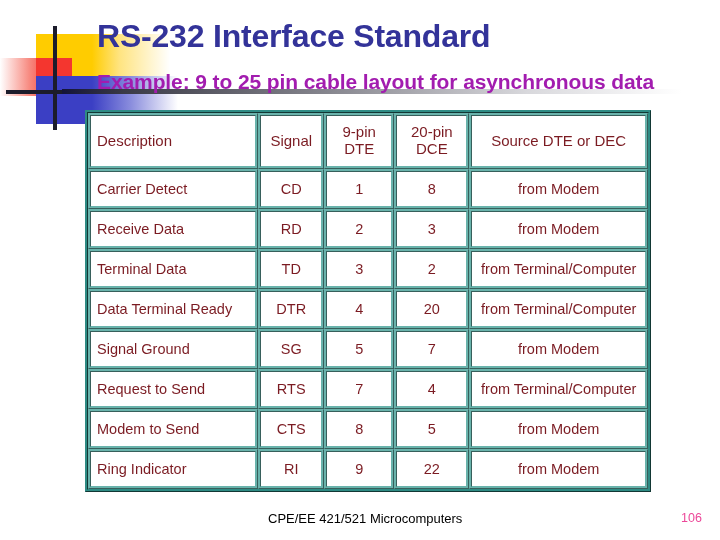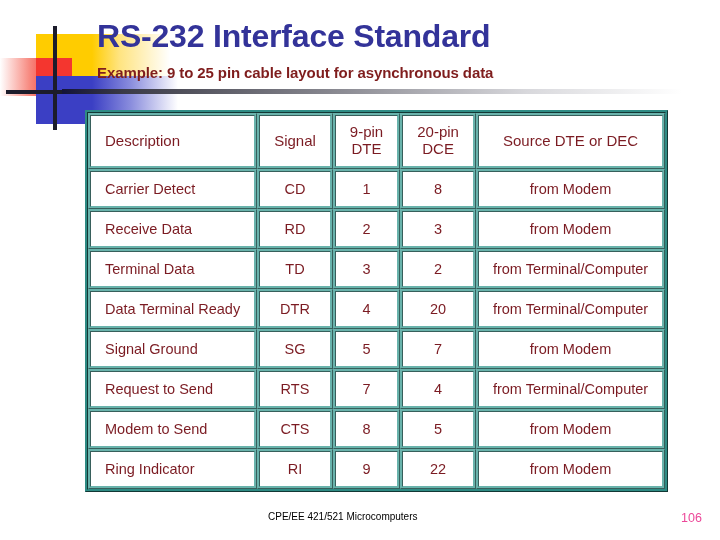--- a/index.html
+++ b/index.html
@@ -84,23 +84,23 @@
     position: absolute;
     left: 97px; top: 18px;
     color: #333399;
     font-size: 32px;
     font-weight: bold;
     letter-spacing: -0.2px;
     white-space: nowrap;
   }
   #subtitle {
     position: absolute;
-    left: 97px; top: 64px;
-    color: #7f1d1d;
-    font-size: 15px;
+    left: 97px; top: 70px;
+    color: #a21caf;
+    font-size: 21px;
     font-weight: bold;
     letter-spacing: -0.1px;
     white-space: nowrap;
   }
 
   
   #table-wrap {
     position: absolute;
     left: 85px; top: 110px;
     width: 566px;
@@ -109,21 +109,21 @@
     border-collapse: separate;
     border-spacing: 0;
     width: 100%;
     border: 3px ridge #2E8B84;
     background: #ffffff;
   }
   table.pins td {
     border: 3px ridge #69B3AC;
     color: #7B1B22;
     font-size: 14.5px;
-    padding: 6px 14px;
+    padding: 6px 6px;
     background: #ffffff;
     vertical-align: middle;
     line-height: 1.12;
     white-space: nowrap;
   }
   tr.head td {
     height: 38px;
     font-size: 15px;
   }
   tr.body td {
@@ -135,21 +135,21 @@
   td.c-dce   { width: 78px;  text-align: center; }
   td.c-src   { width: 168px; text-align: center;   padding-left: 7px; }
   td.two-line { text-align: center; white-space: normal; }
   td.small-num { font-size: 13px; }
 
   
   #footer-text {
     position: absolute;
     left: 268px; top: 511px;
     color: #000000;
-    font-size: 10px;
+    font-size: 13px;
   }
   #footer-page {
     position: absolute;
     left: 681px; top: 511px;
     color: #ec4899;
     font-size: 12.5px;
   }
 </style>
 </head>
 <body>

